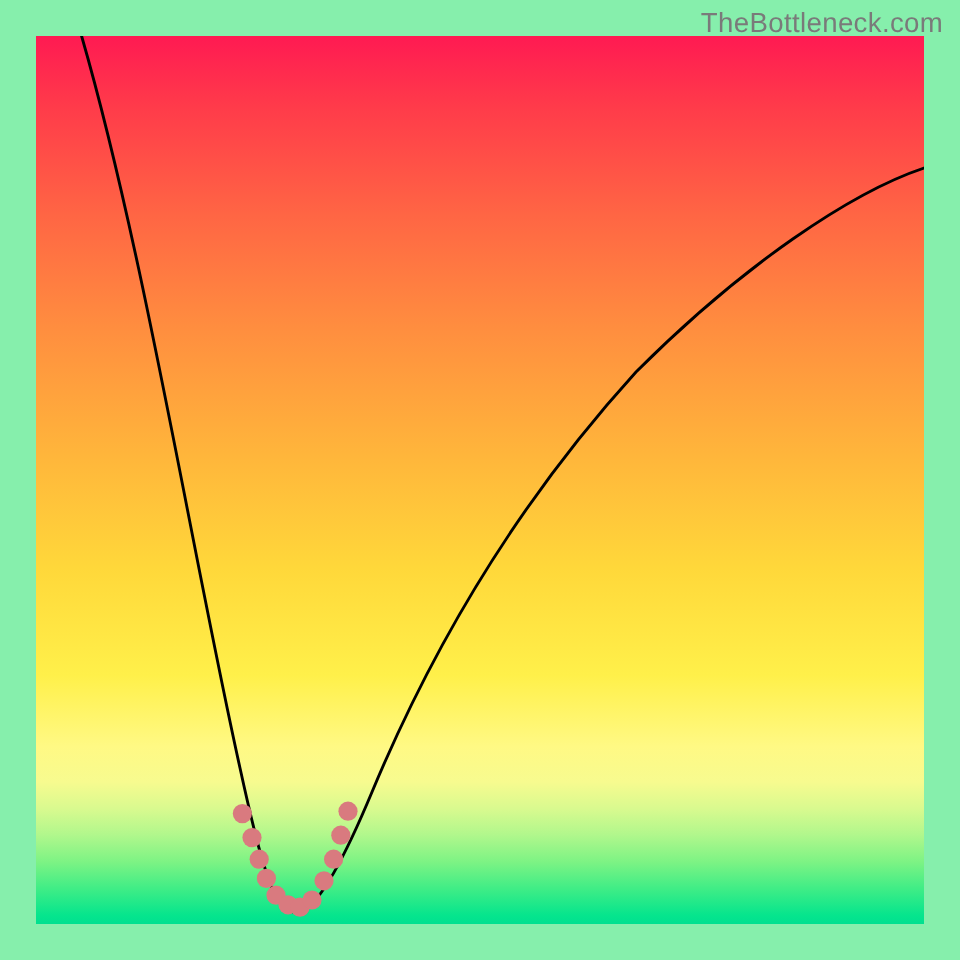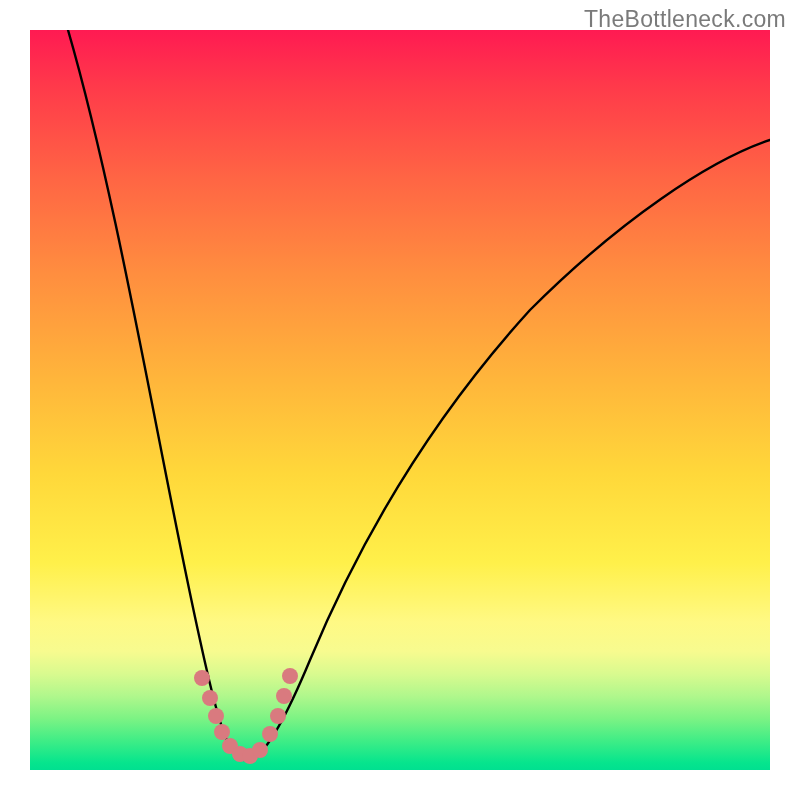--- a/index.html
+++ b/index.html
@@ -10,21 +10,21 @@
     overflow: hidden;
     background: #000;
     font-family: Arial, Helvetica, sans-serif;
   }
   .frame {
     position: absolute;
     left: 0;
     top: 0;
     width: 800px;
     height: 800px;
-    background: #ffffff;
+    background: #86efac;
   }
   .plot {
     position: absolute;
     left: 30px;
     top: 30px;
     width: 740px;
     height: 740px;
     overflow: hidden;
   }
   .gradient {

